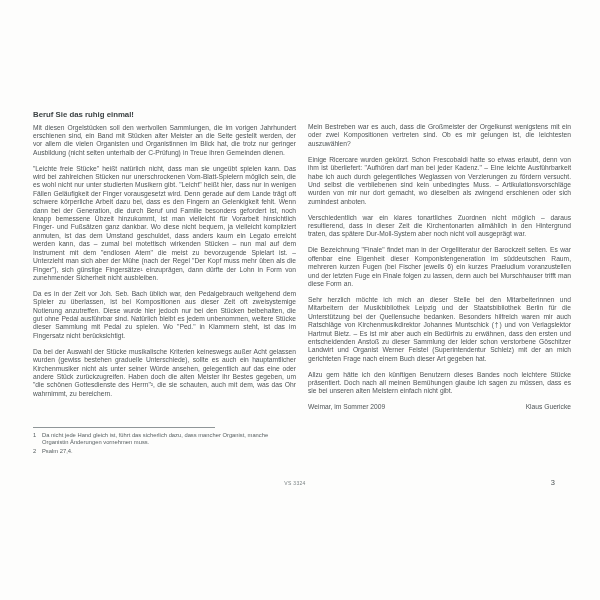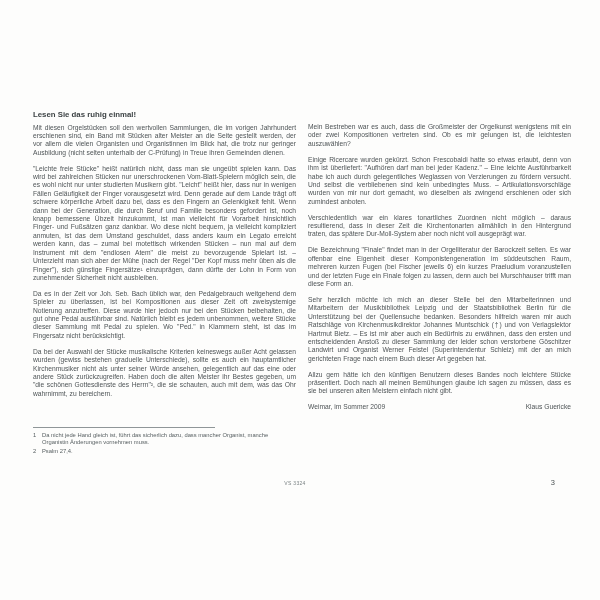--- a/index.html
+++ b/index.html
@@ -89,21 +89,21 @@
     font-size: 7.5px;
     color: #4c5355;
   }
 </style>
 </head>
 <body>
 
 <div class="page">
 
   <div class="col col-left">
-    <h1 class="heading">Lesen Sie das ruhig einmal!</h1>
+    <h1 class="heading">Beruf Sie das ruhig einmal!</h1>
     <p class="body-par">Mit diesen Orgelstücken soll den wertvollen Sammlungen, die im vorigen Jahrhundert erschienen sind, ein Band mit Stücken alter Meister an die Seite gestellt werden, der vor allem die vielen Organisten und Organistinnen im Blick hat, die trotz nur geringer Ausbildung (nicht selten unterhalb der C-Prüfung) in Treue ihren Gemeinden dienen.</p>
     <p class="body-par">"Leichte freie Stücke" heißt natürlich nicht, dass man sie ungeübt spielen kann. Das wird bei zahlreichen Stücken nur unerschrockenen Vom-Blatt-Spielern möglich sein, die es wohl nicht nur unter studierten Musikern gibt. "Leicht" heißt hier, dass nur in wenigen Fällen Geläufigkeit der Finger vorausgesetzt wird. Denn gerade auf dem Lande trägt oft schwere körperliche Arbeit dazu bei, dass es den Fingern an Gelenkigkeit fehlt. Wenn dann bei der Generation, die durch Beruf und Familie besonders gefordert ist, noch knapp bemessene Übzeit hinzukommt, ist man vielleicht für Vorarbeit hinsichtlich Finger- und Fußsätzen ganz dankbar. Wo diese nicht bequem, ja vielleicht kompliziert anmuten, ist das dem Umstand geschuldet, dass anders kaum ein Legato erreicht werden kann, das – zumal bei motettisch wirkenden Stücken – nun mal auf dem Instrument mit dem "endlosen Atem" die meist zu bevorzugende Spielart ist. – Unterzieht man sich aber der Mühe (nach der Regel "Der Kopf muss mehr üben als die Finger"), sich günstige Fingersätze¹ einzuprägen, dann dürfte der Lohn in Form von zunehmender Sicherheit nicht ausbleiben.</p>
     <p class="body-par">Da es in der Zeit vor Joh. Seb. Bach üblich war, den Pedalgebrauch weitgehend dem Spieler zu überlassen, ist bei Kompositionen aus dieser Zeit oft zweisystemige Notierung anzutreffen. Diese wurde hier jedoch nur bei den Stücken beibehalten, die gut ohne Pedal ausführbar sind. Natürlich bleibt es jedem unbenommen, weitere Stücke dieser Sammlung mit Pedal zu spielen. Wo "Ped." in Klammern steht, ist das im Fingersatz nicht berücksichtigt.</p>
     <p class="body-par">Da bei der Auswahl der Stücke musikalische Kriterien keineswegs außer Acht gelassen wurden (gewiss bestehen graduelle Unterschiede), sollte es auch ein hauptamtlicher Kirchenmusiker nicht als unter seiner Würde ansehen, gelegentlich auf das eine oder andere Stück zurückzugreifen. Haben doch die alten Meister ihr Bestes gegeben, um "die schönen Gottesdienste des Herrn"², die sie schauten, auch mit dem, was das Ohr wahrnimmt, zu bereichern.</p>
   </div>
 
   <div class="col col-right">
     <p class="body-par">Mein Bestreben war es auch, dass die Großmeister der Orgelkunst wenigstens mit ein oder zwei Kompositionen vertreten sind. Ob es mir gelungen ist, die leichtesten auszuwählen?</p>
     <p class="body-par">Einige Ricercare wurden gekürzt. Schon Frescobaldi hatte so etwas erlaubt, denn von ihm ist überliefert: "Aufhören darf man bei jeder Kadenz." – Eine leichte Ausführbarkeit habe ich auch durch gelegentliches Weglassen von Verzierungen zu fördern versucht. Und selbst die verbliebenen sind kein unbedingtes Muss. – Artikulationsvorschläge wurden von mir nur dort gemacht, wo dieselben als zwingend erschienen oder sich zumindest anboten.</p>
     <p class="body-par">Verschiedentlich war ein klares tonartliches Zuordnen nicht möglich – daraus resultierend, dass in dieser Zeit die Kirchentonarten allmählich in den Hintergrund traten, das spätere Dur-Moll-System aber noch nicht voll ausgeprägt war.</p>

